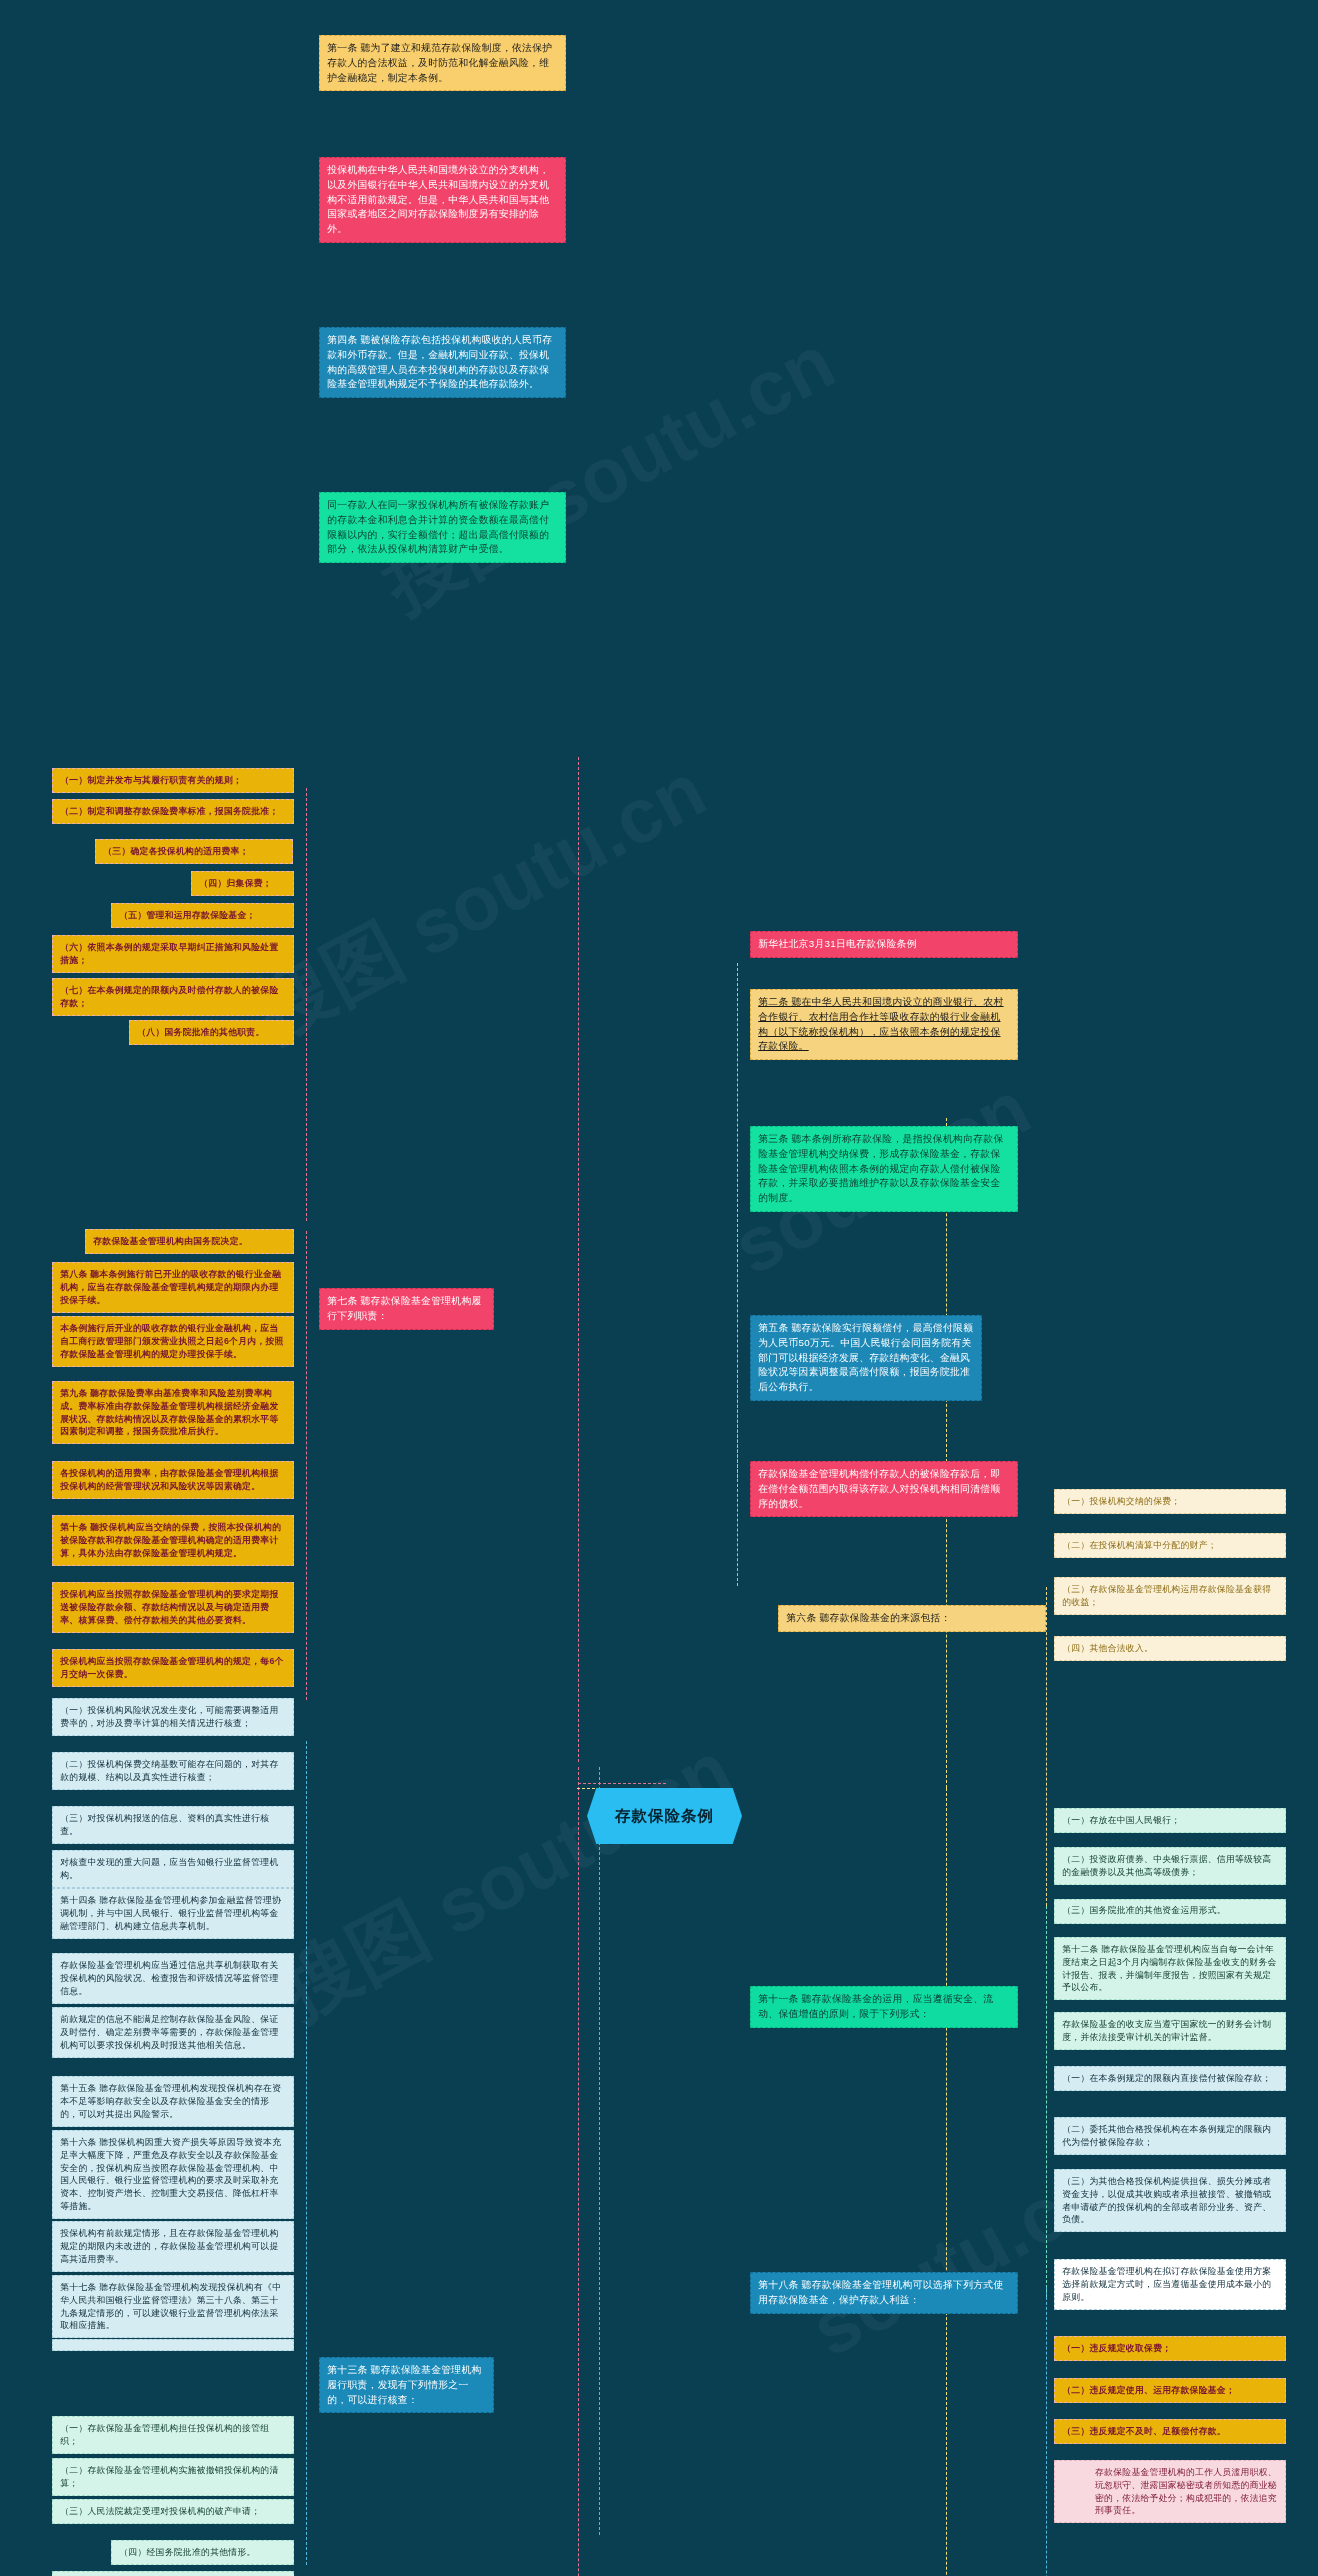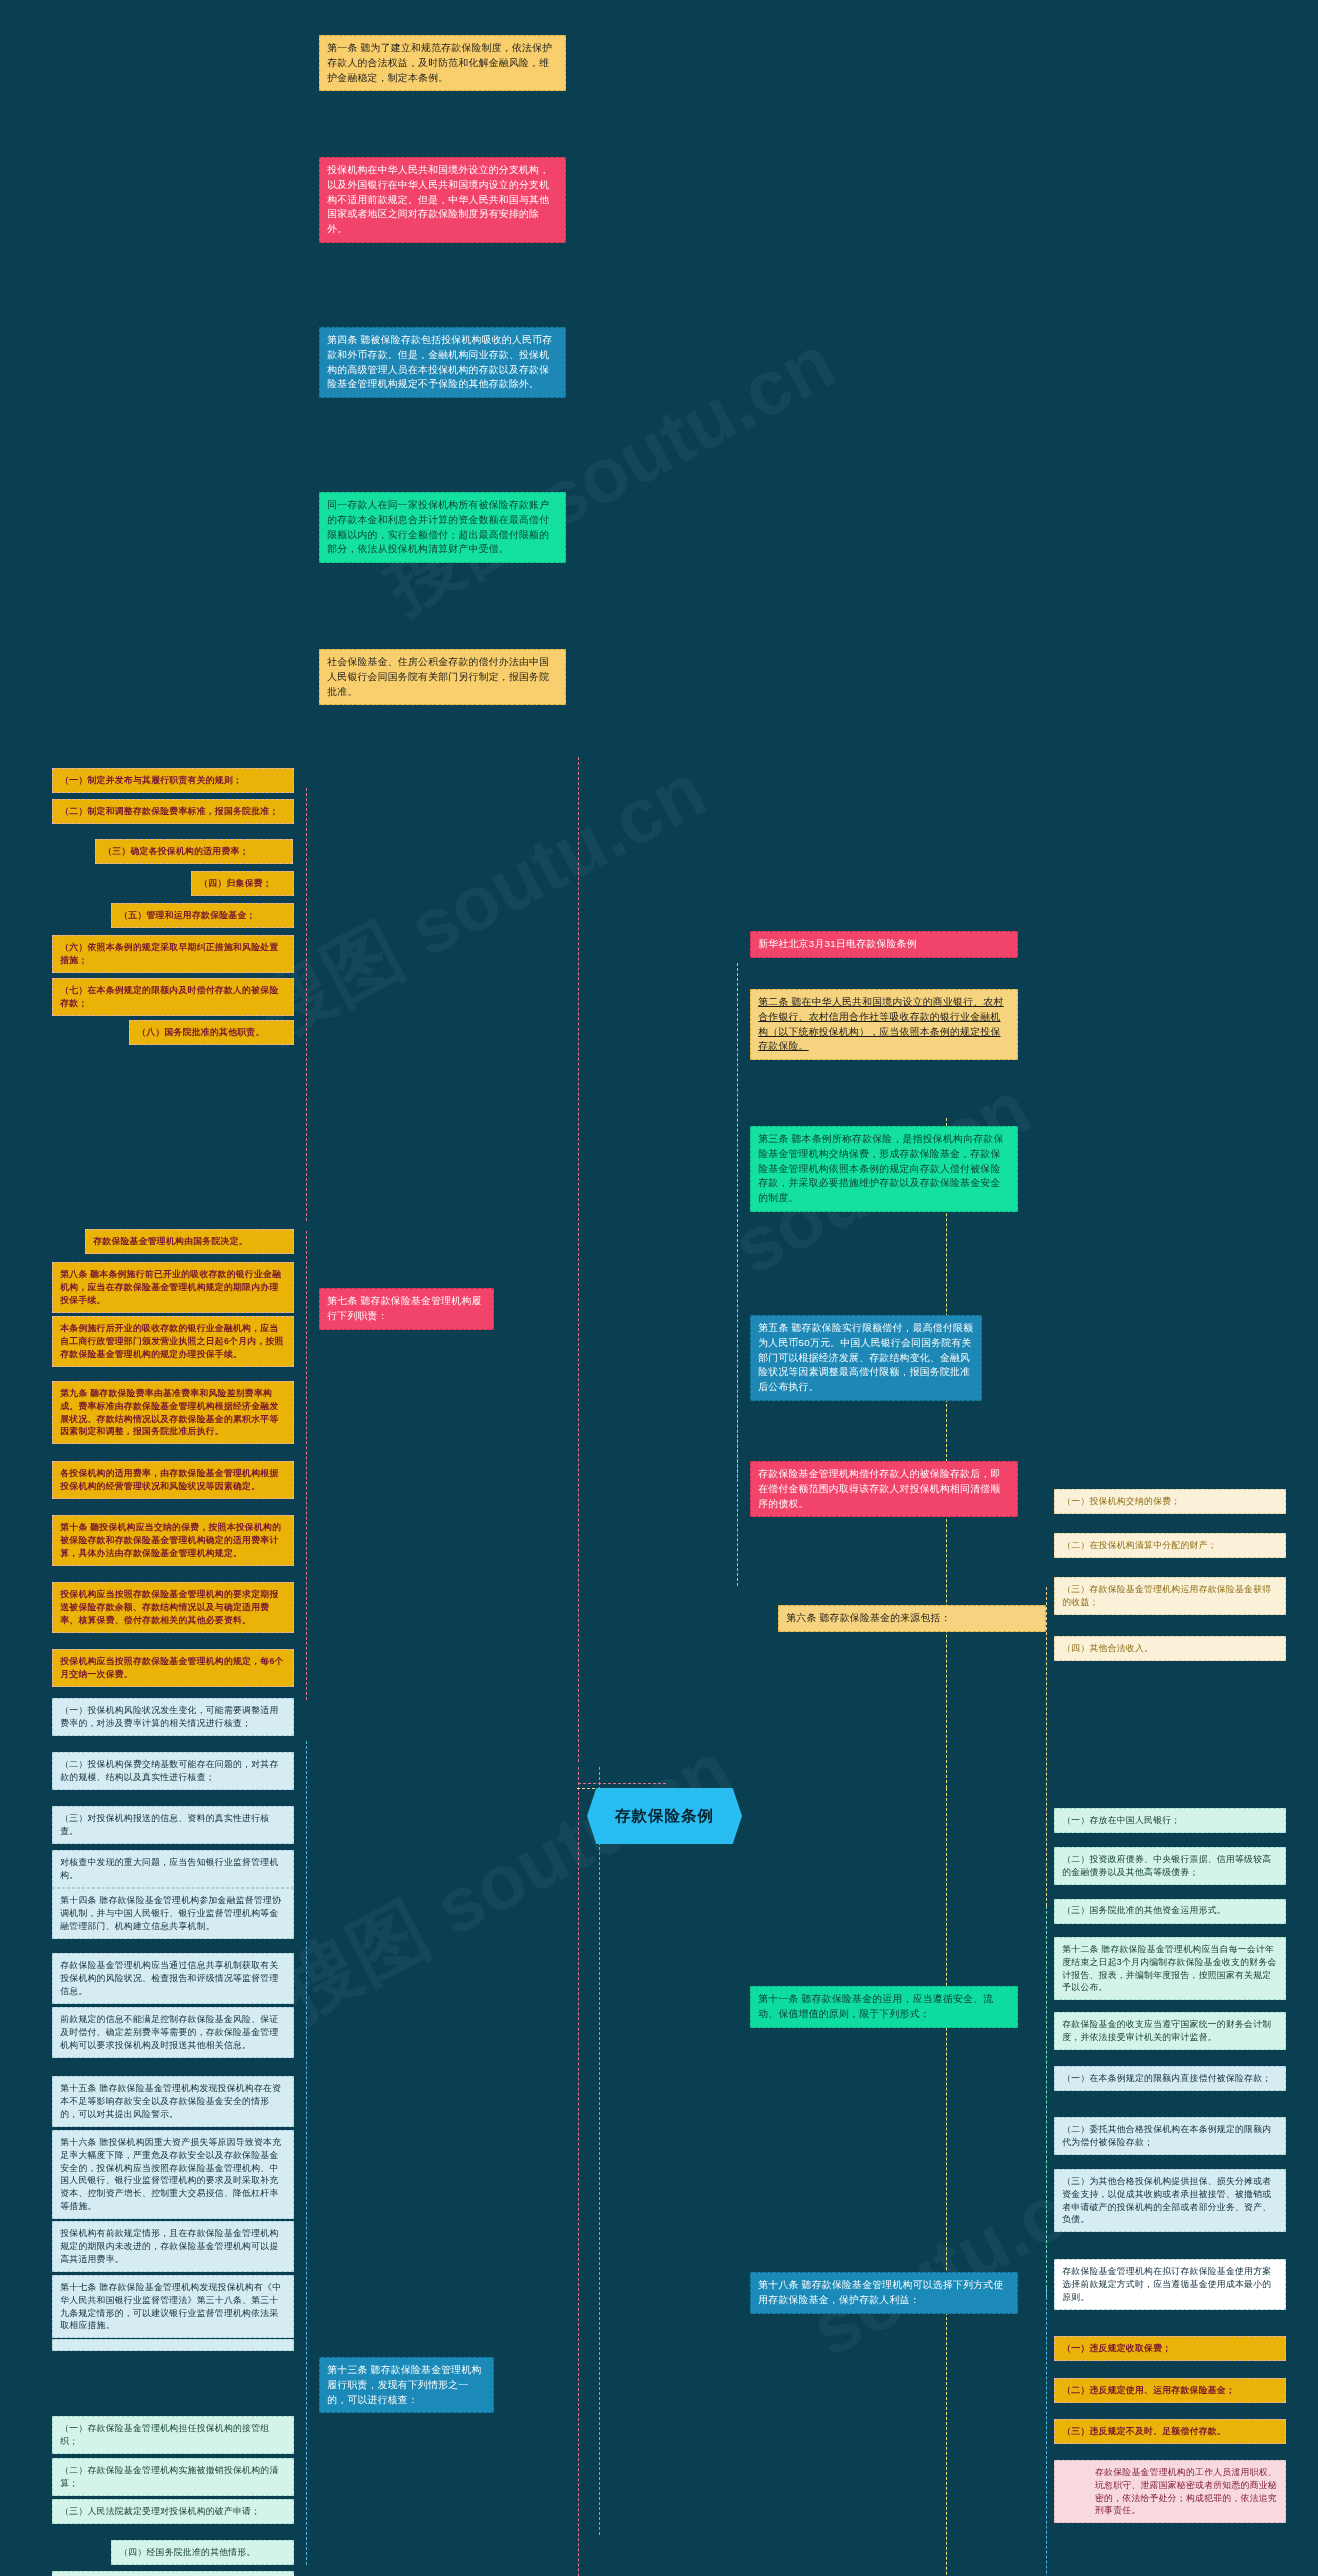--- a/index.html
+++ b/index.html
@@ -100,21 +100,20 @@
   <div class="vline l-cream" style="left:1046px;top:1587px;height:319px;"></div>
   <div class="vline l-mint" style="left:1046px;top:1906px;height:392px;"></div>
   <div class="vline l-blue" style="left:1046px;top:2287px;height:371px;"></div>
 
   <div id="root" style="left:587px;top:1788px;width:155px;height:56px;">存款保险条例</div>
 
   <div class="node c-yellow" style="left:319px;top:35px;width:247px;">第一条 聽为了建立和规范存款保险制度，依法保护存款人的合法权益，及时防范和化解金融风险，维护金融稳定，制定本条例。</div>
   <div class="node c-pinkred" style="left:319px;top:157px;width:247px;">投保机构在中华人民共和国境外设立的分支机构，以及外国银行在中华人民共和国境内设立的分支机构不适用前款规定。但是，中华人民共和国与其他国家或者地区之间对存款保险制度另有安排的除外。</div>
   <div class="node c-blue" style="left:319px;top:327px;width:247px;">第四条 聽被保险存款包括投保机构吸收的人民币存款和外币存款。但是，金融机构同业存款、投保机构的高级管理人员在本投保机构的存款以及存款保险基金管理机构规定不予保险的其他存款除外。</div>
   <div class="node c-green" style="left:319px;top:492px;width:247px;">同一存款人在同一家投保机构所有被保险存款账户的存款本金和利息合并计算的资金数额在最高偿付限额以内的，实行全额偿付；超出最高偿付限额的部分，依法从投保机构清算财产中受偿。</div>
-  <div class="node c-yellow" style="left:319px;top:649px;width:247px;">社会保险基金、住房公积金存款的偿付办法由中国人民银行会同国务院有关部门另行制定，报国务院批准。</div>
 
   <div class="node c-pinkred" style="left:750px;top:931px;width:268px;">新华社北京3月31日电存款保险条例</div>
   <div class="node c-yellow2" style="left:750px;top:989px;width:268px;text-decoration:underline;">第二条 聽在中华人民共和国境内设立的商业银行、农村合作银行、农村信用合作社等吸收存款的银行业金融机构（以下统称投保机构），应当依照本条例的规定投保存款保险。</div>
   <div class="node c-green" style="left:750px;top:1126px;width:268px;">第三条 聽本条例所称存款保险，是指投保机构向存款保险基金管理机构交纳保费，形成存款保险基金，存款保险基金管理机构依照本条例的规定向存款人偿付被保险存款，并采取必要措施维护存款以及存款保险基金安全的制度。</div>
   <div class="node c-blue" style="left:750px;top:1315px;width:232px;">第五条 聽存款保险实行限额偿付，最高偿付限额为人民币50万元。中国人民银行会同国务院有关部门可以根据经济发展、存款结构变化、金融风险状况等因素调整最高偿付限额，报国务院批准后公布执行。</div>
   <div class="node c-pinkred" style="left:750px;top:1461px;width:268px;">存款保险基金管理机构偿付存款人的被保险存款后，即在偿付金额范围内取得该存款人对投保机构相同清偿顺序的债权。</div>
   <div class="node c-yellow2" style="left:778px;top:1605px;width:268px;">第六条 聽存款保险基金的来源包括：</div>
   <div class="node c-green2" style="left:750px;top:1986px;width:268px;">第十一条 聽存款保险基金的运用，应当遵循安全、流动、保值增值的原则，限于下列形式：</div>
   <div class="node c-blue2" style="left:750px;top:2272px;width:268px;">第十八条 聽存款保险基金管理机构可以选择下列方式使用存款保险基金，保护存款人利益：</div>
 

